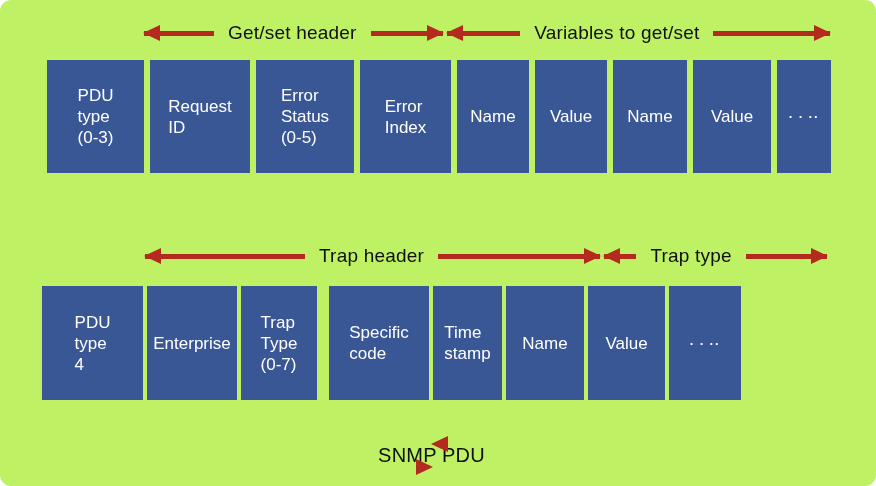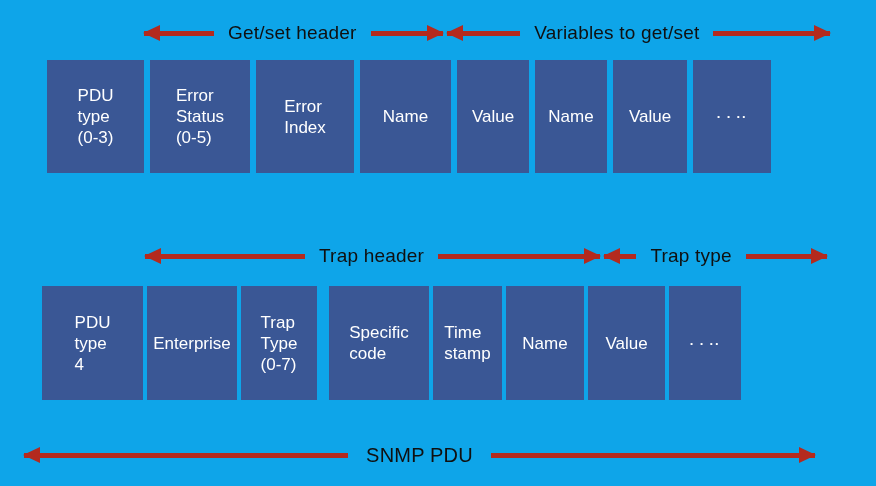--- a/index.html
+++ b/index.html
@@ -4,22 +4,23 @@
 <style>
   html,body{margin:0;padding:0;}
   body{
     font-family:"Liberation Sans", sans-serif;
     background:#ffffff;
   }
   .page{
     position:relative;
     width:876px;
     height:486px;
-    background:#0ea5e9;
+    background:#bef264;
     overflow:hidden;
+    border-radius:11px;
   }
 
   
   .band{
     position:absolute;
     display:flex;
     align-items:center;
     height:22px;
   }
   .band .label{
@@ -65,21 +66,21 @@
   .b1 .s2{flex:1;}
   .b1 .s3{flex:1; margin-left:4px;}
   .b1 .s4{flex:1.6;}
 
   .band.b2{left:145px; top:245px; width:682px;}
   .b2 .s1{width:160px;}
   .b2 .s2{flex:2;}
   .b2 .s3{width:32px; margin-left:4px;}
   .b2 .s4{flex:1;}
 
-  .band.b3{left:24px; top:444px; width:791px;}
+  .band.b3{left:36px; top:444px; width:791px;flex-direction:column;}
   .b3 .s1{flex:1;}
   .b3 .s2{flex:1;}
 
   
   .boxrow{
     position:absolute;
     display:flex;
   }
   .boxrow.row1{left:47px; top:60px; height:113px; gap:6px;}
   .boxrow.row2{left:42px; top:286px; height:114px; gap:4px;}
@@ -139,20 +140,24 @@
     <div class="seg hr s4"></div>
   </div>
 
   <div class="boxrow row1">
     <div class="cell">
         <span class="txt">PDU
 type
 (0-3)</span>
       </div>
     <div class="cell">
+        <span class="txt">Request
+ID</span>
+      </div>
+    <div class="cell">
         <span class="txt">Error
 Status
 (0-5)</span>
       </div>
     <div class="cell">
         <span class="txt">Error
 Index</span>
       </div>
     <div class="cell">
         <span class="txt">Name</span>

